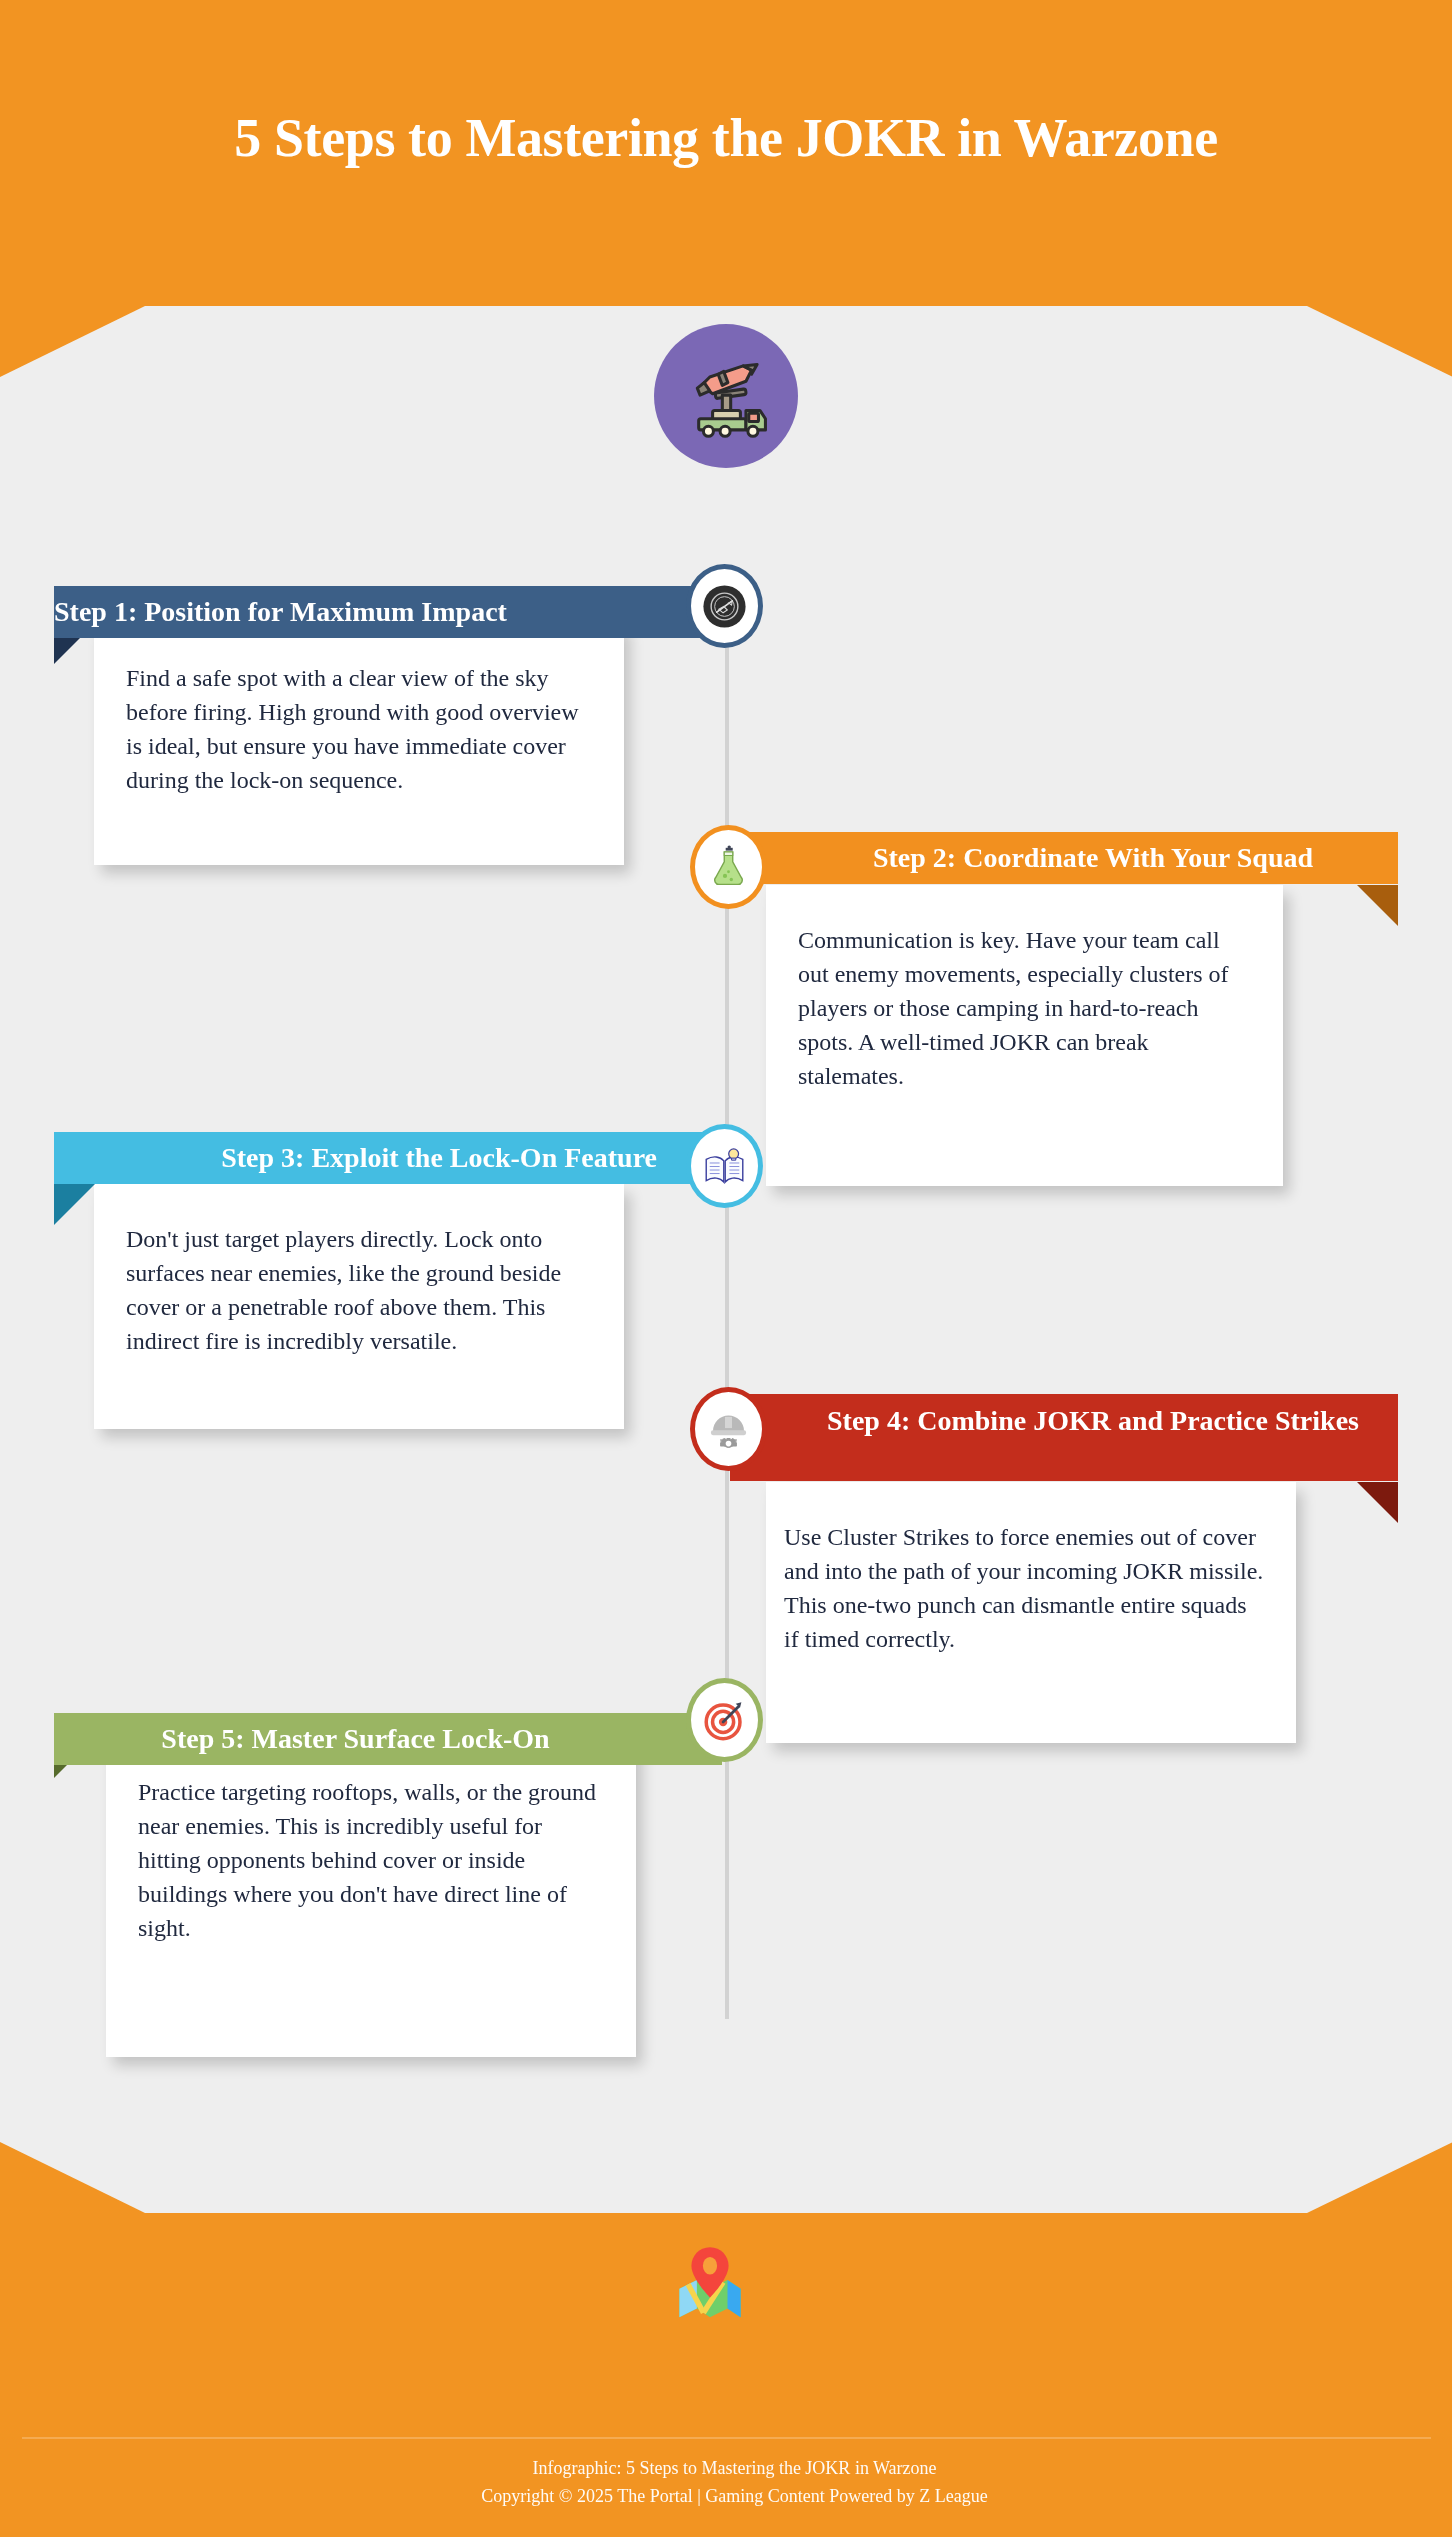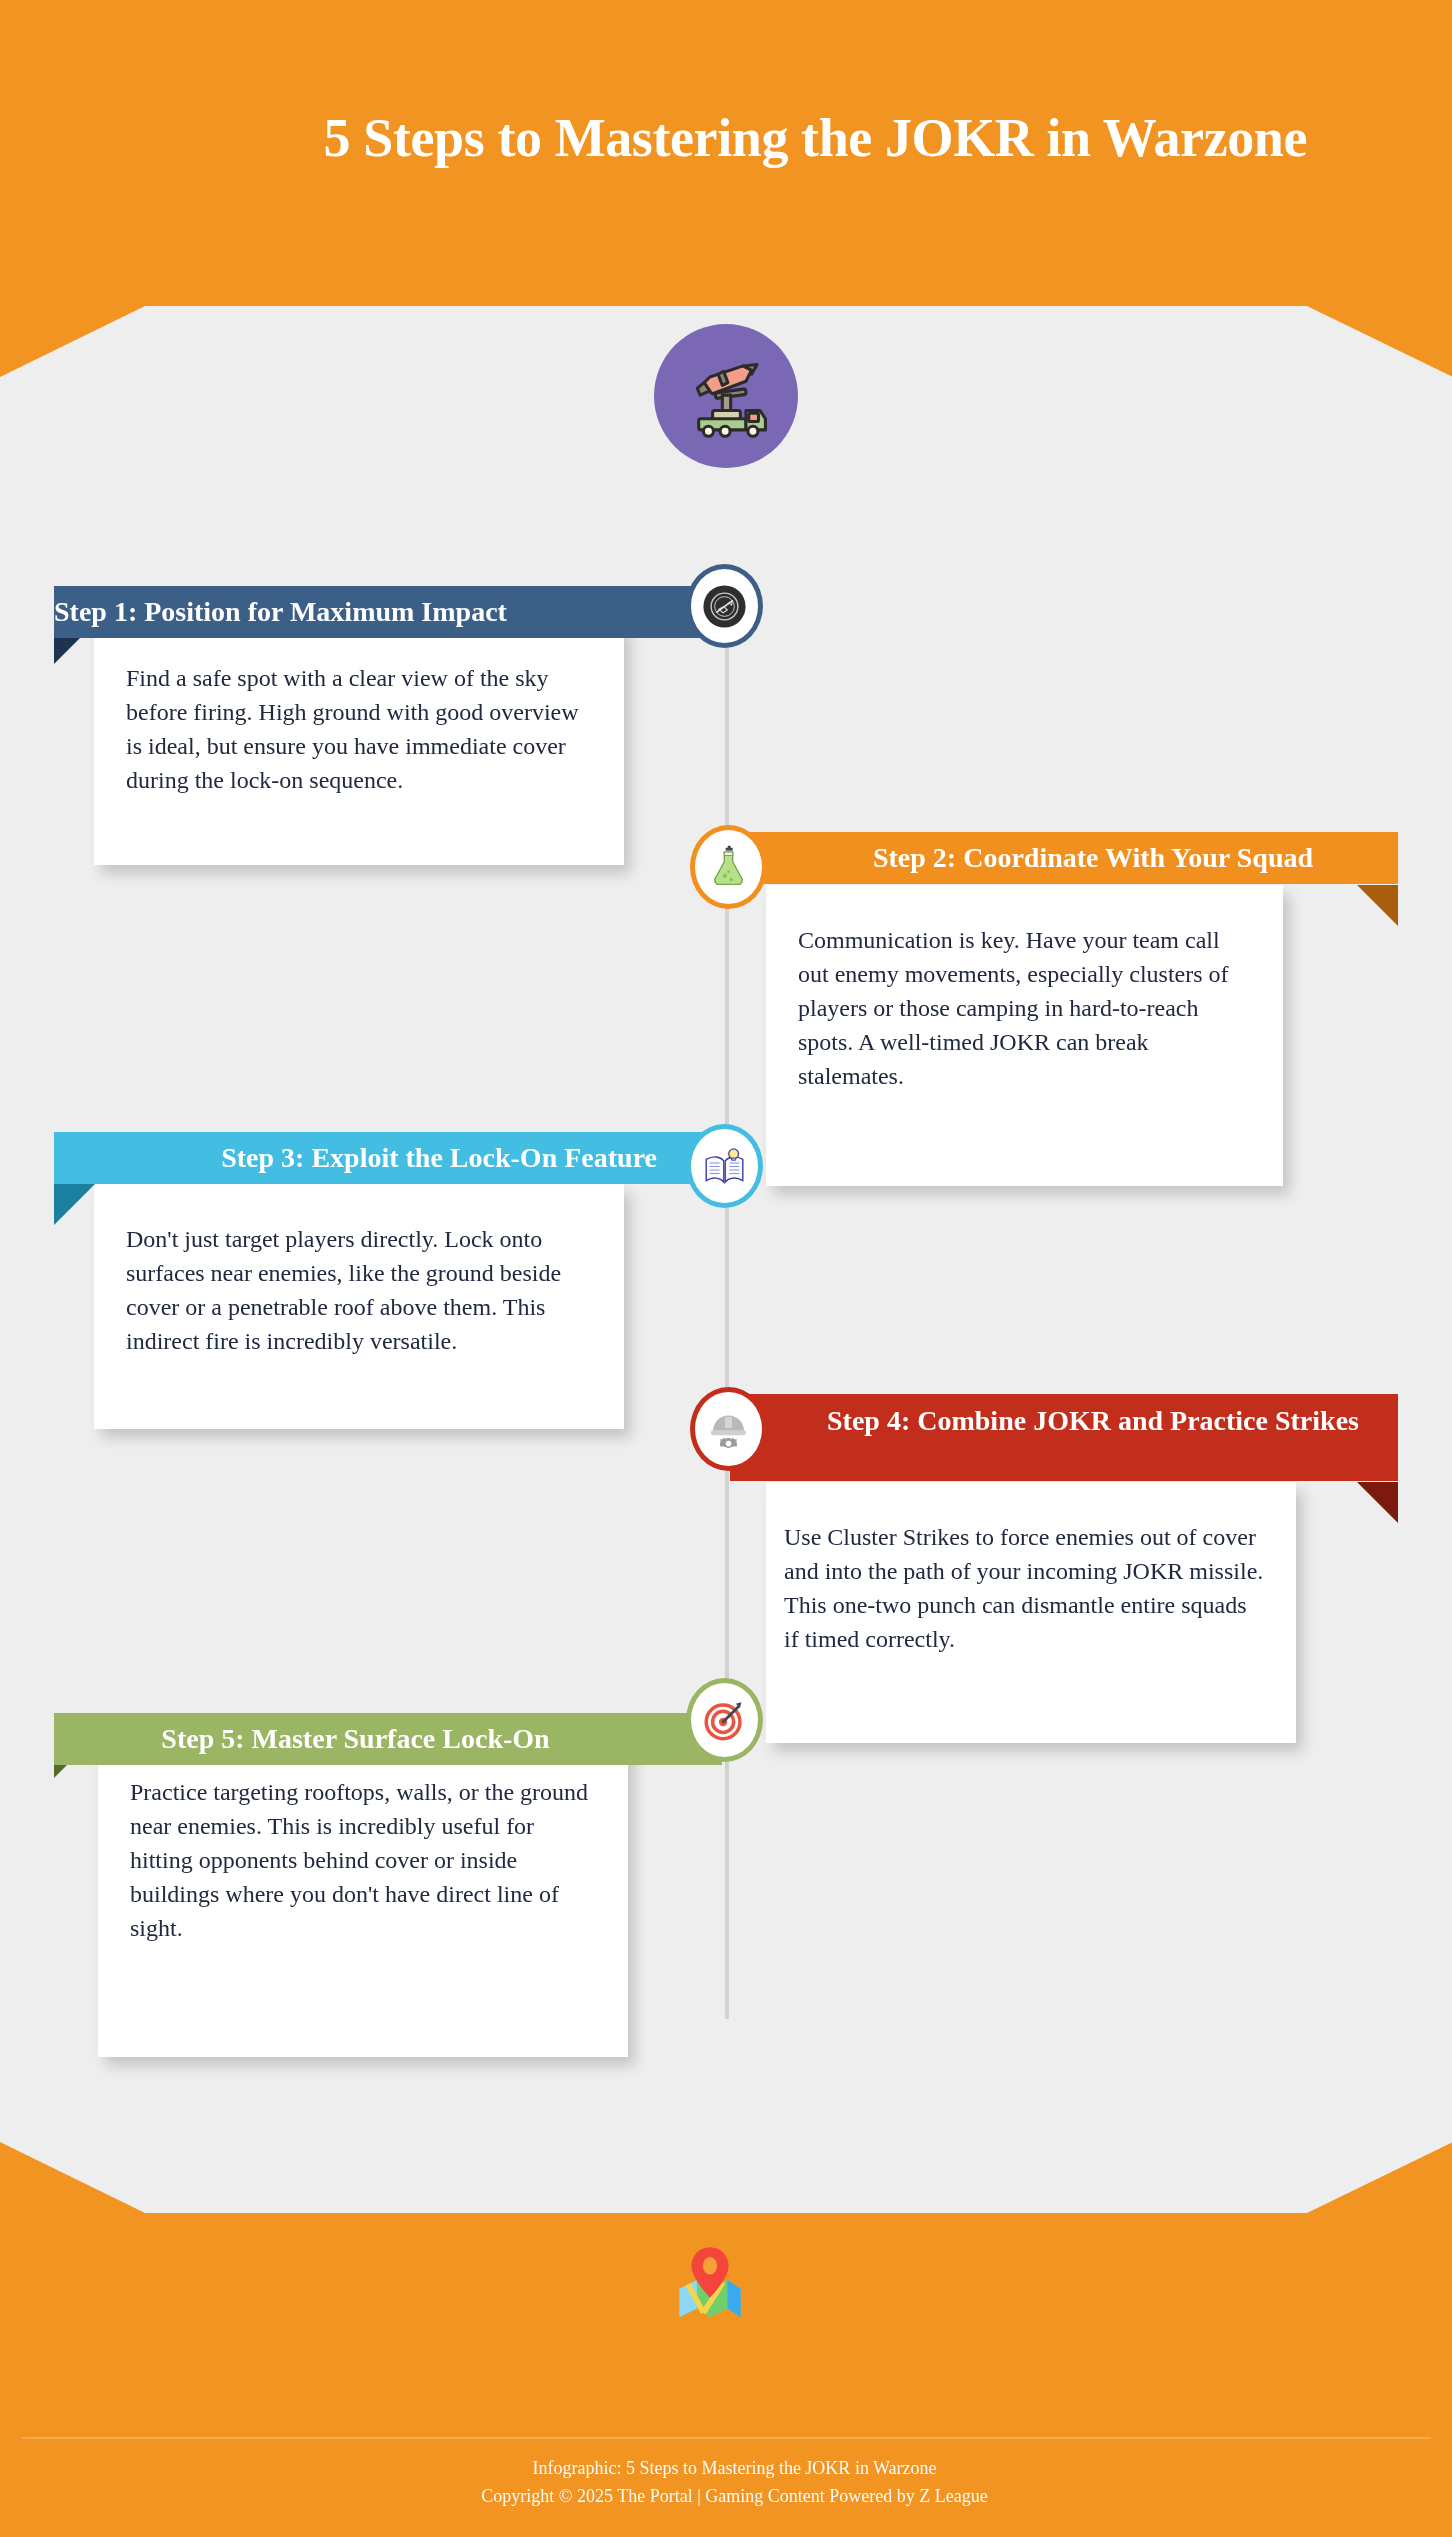--- a/index.html
+++ b/index.html
@@ -18,21 +18,21 @@
     height: 2538px;
     background: #f29422;
   }
 
   
   .title {
     position: absolute;
     top: 109px;
     left: 145px;
     width: 1162px;
-    text-align: right;
+    text-align: center;
     color: #ffffff;
     font-family: "Liberation Serif", "DejaVu Serif", serif;
     font-weight: bold;
     font-size: 54px;
     line-height: 1.1;
     letter-spacing: -0.4px;
   }
 
   
   .panel {
@@ -155,21 +155,21 @@
 
   
   #s4-banner { left: 730px; top: 1394px; width: 668px; background: #c32d1c;
                text-align: center; padding-left: 58px; }
   #s4-card   { left: 766px; top: 1482px; width: 530px; height: 261px; padding: 38px 32px 0 18px; }
   #s4-marker { left: 690px;  top: 1387px; border: 5.1px solid #c32d1c; }
 
   
   #s5-banner { left: 54px;  top: 1685px; width: 668px; background: #9ab563;
                text-align: center; padding-right: 65px; margin-top: 28px; }
-  #s5-card   { left: 98px; top: 1737px; width: 530px; height: 320px; padding: 38px 32px 15px 32px; }
+  #s5-card   { left: 106px; top: 1737px; width: 530px; height: 320px; padding: 38px 32px 15px 32px; }
   #s5-marker { left: 686px; top: 1678px; border: 5.1px solid #9ab563; }
 
   
   .footer-row {
     position: absolute;
     left: 0;
     top: 2233px;
     width: 1453px;
     height: 102px;
     display: flex;

